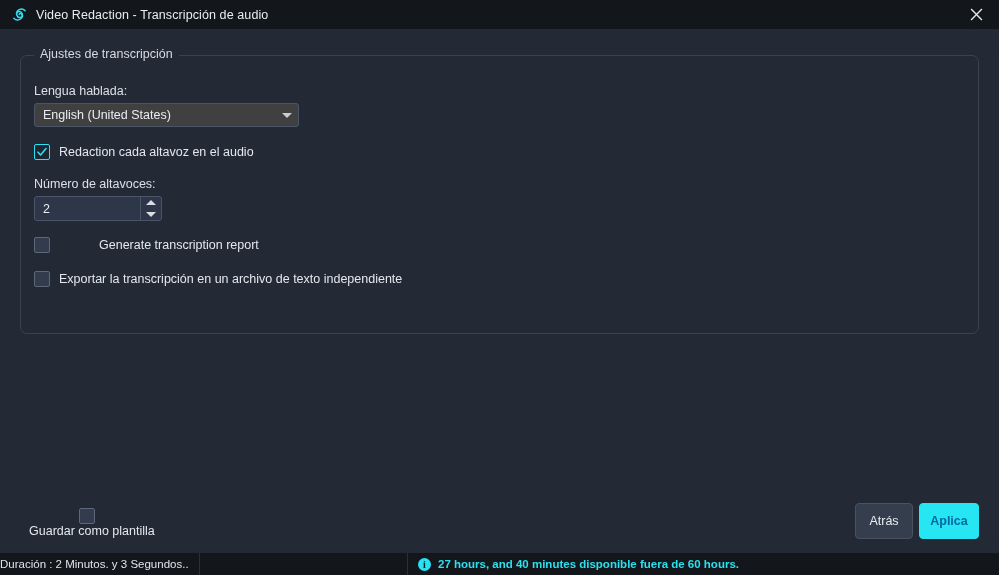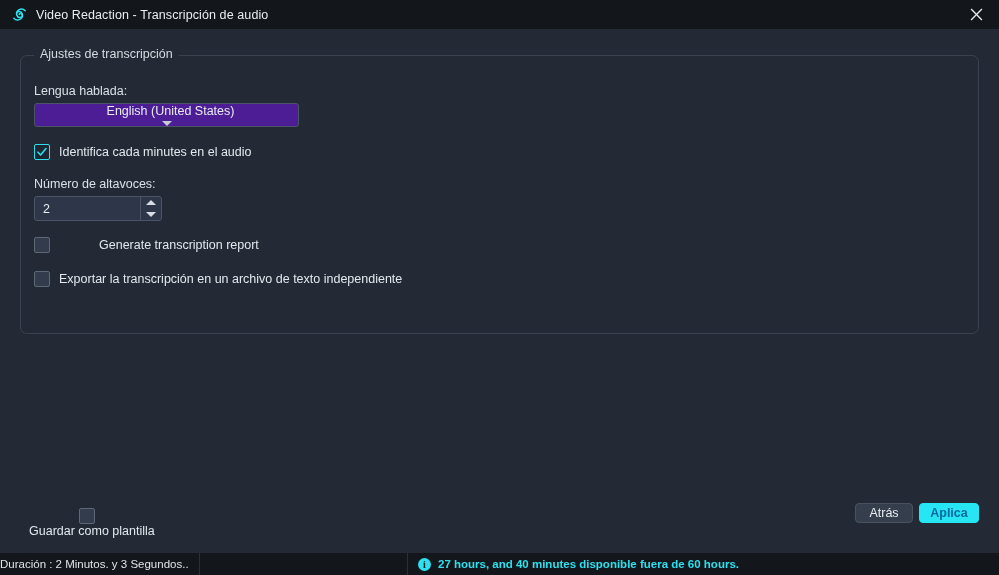--- a/index.html
+++ b/index.html
@@ -88,27 +88,26 @@
     position: absolute;
     font-size: 12.5px;
     color: #dbe0e7;
     white-space: nowrap;
   }
 
   
   .combo {
     position: absolute;
     box-sizing: border-box;
-    background: #4c1d95;
+    background: #404040;
     border: 1px solid #4a5567;
     border-radius: 3px;
     display: flex;
     align-items: center;
     cursor: pointer;
-    flex-direction: column;
   }
   .combo-value {
     flex: 1;
     padding-left: 8px;
     font-size: 12.5px;
     color: #e9edf2;
     white-space: nowrap;
     overflow: hidden;
   }
   .combo-arrow {
@@ -198,21 +197,21 @@
     margin-left: 9px;
     font-size: 12.5px;
     color: #e3e8ee;
     white-space: nowrap;
   }
 
   
   .btn {
     position: absolute;
     box-sizing: border-box;
-    height: 20px;
+    height: 36px;
     border-radius: 4px;
     display: flex;
     align-items: center;
     justify-content: center;
     font-size: 12.5px;
     cursor: pointer;
     user-select: none;
   }
   .btn-secondary {
     background: #343e4c;
@@ -310,21 +309,21 @@
         <span class="tri-down"></span>
       </div>
     </div>
 
     <div class="checkrow" style="left:13px; top:88px;">
       <span class="cbox on">
         <svg width="12" height="12" viewBox="0 0 12 12">
           <path d="M2 6.2 L4.6 9 L10 2.6" fill="none" stroke="#2ce0ef" stroke-width="1.6" stroke-linecap="round" stroke-linejoin="round"></path>
         </svg>
       </span>
-      <span class="cbox-label">Identifica cada minutes en el audio</span>
+      <span class="cbox-label">Redaction cada altavoz en el audio</span>
     </div>
 
     <div class="field-label" style="left:13px; top:121px;">Número de altavoces:</div>
 
     <div class="spin" style="left:13px; top:140px; width:128px; height:25px;">
       <div class="spin-value">2</div>
       <div class="spin-btns">
         <div class="spin-btn">
             <span class="tri-up-sm"></span>
           </div>

